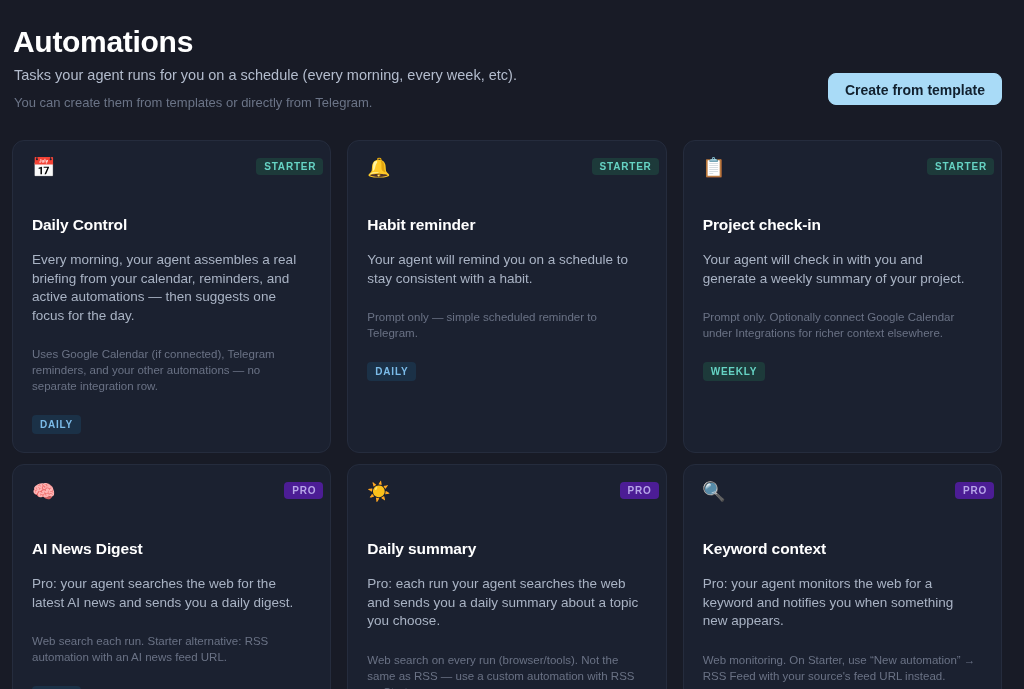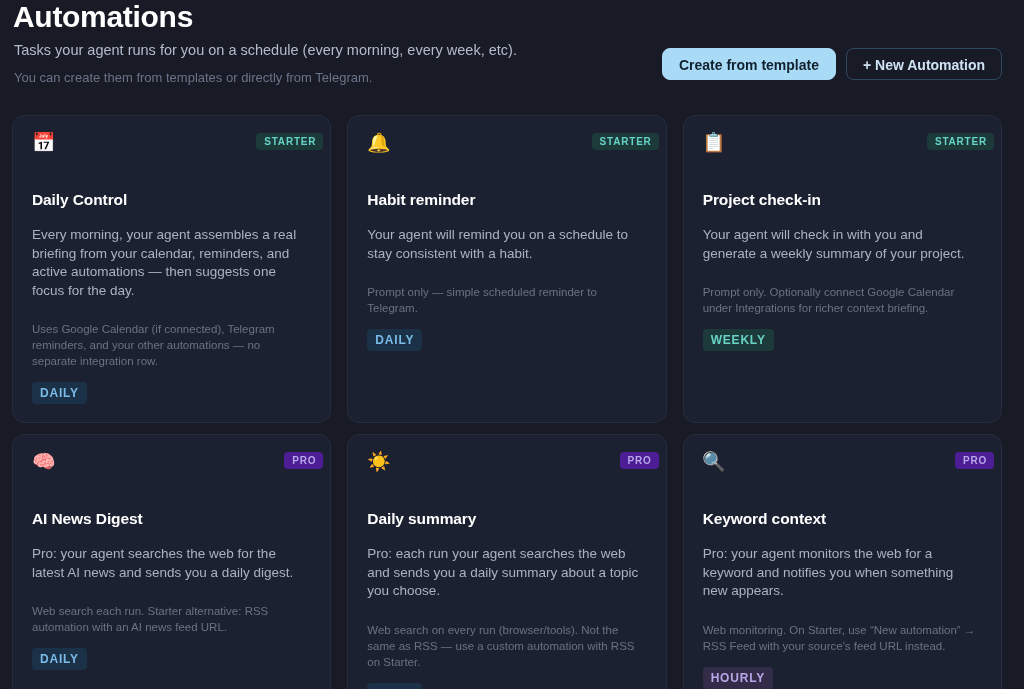--- a/index.html
+++ b/index.html
@@ -13,21 +13,21 @@
   body {
     background: #181b26;
     font-family: "Liberation Sans", sans-serif;
     color: #e9edf5;
     -webkit-font-smoothing: antialiased;
   }
 
   .page {
     width: 1024px;
     height: 484px;
-    padding: 0 22px 0 12px;
+    padding: 25px 22px 0 12px;
     position: relative;
   }
 
   
   .header {
     position: relative;
     height: 104px;
   }
 
   .page-title {
@@ -155,26 +155,26 @@
   .card-note {
     font-size: 11.5px;
     color: #6a7285;
     line-height: 16px;
     margin-top: 21px;
     max-width: 276px;
   }
 
   .freq-badge {
     display: inline-block;
-    font-size: 12px;
+    font-size: 10px;
     font-weight: bold;
     letter-spacing: 0.8px;
     padding: 4px 8px;
     border-radius: 4px;
-    margin-top: 13px;
+    margin-top: 21px;
   }
 
   .freq-daily {
     background: #1b3147;
     color: #7bbbe8;
   }
 
   .freq-weekly {
     background: #1d3a3a;
     color: #66d3c4;
@@ -201,21 +201,20 @@
 
 <div class="page">
 
   <div class="header">
     <div class="page-title">Automations</div>
     <div class="subtitle-1">Tasks your agent runs for you on a schedule (every morning, every week, etc).</div>
     <div class="subtitle-2">You can create them from templates or directly from Telegram.</div>
 
     <div class="header-actions">
       <button class="btn btn-primary">Create from template</button>
-      <button class="btn btn-outline">+ New Automation</button>
     </div>
   </div>
 
   <div class="grid row-1">
 
     <div class="card">
       <span class="card-icon">📅</span>
       <span class="tier-badge tier-starter">STARTER</span>
       <div class="card-title">Daily Control</div>
       <div class="card-desc">Every morning, your agent assembles a real briefing from your calendar, reminders, and active automations — then suggests one focus for the day.</div>
@@ -230,21 +229,21 @@
       <div class="card-desc">Your agent will remind you on a schedule to stay consistent with a habit.</div>
       <div class="card-note">Prompt only — simple scheduled reminder to Telegram.</div>
       <span class="freq-badge freq-daily">DAILY</span>
     </div>
 
     <div class="card">
       <span class="card-icon">📋</span>
       <span class="tier-badge tier-starter">STARTER</span>
       <div class="card-title">Project check-in</div>
       <div class="card-desc">Your agent will check in with you and generate a weekly summary of your project.</div>
-      <div class="card-note">Prompt only. Optionally connect Google Calendar under Integrations for richer context briefing.</div>
+      <div class="card-note">Prompt only. Optionally connect Google Calendar under Integrations for richer context elsewhere.</div>
       <span class="freq-badge freq-weekly">WEEKLY</span>
     </div>
 
   </div>
 
   <div class="grid row-2">
 
     <div class="card">
       <span class="card-icon">🧠</span>
       <span class="tier-badge tier-pro">PRO</span>

